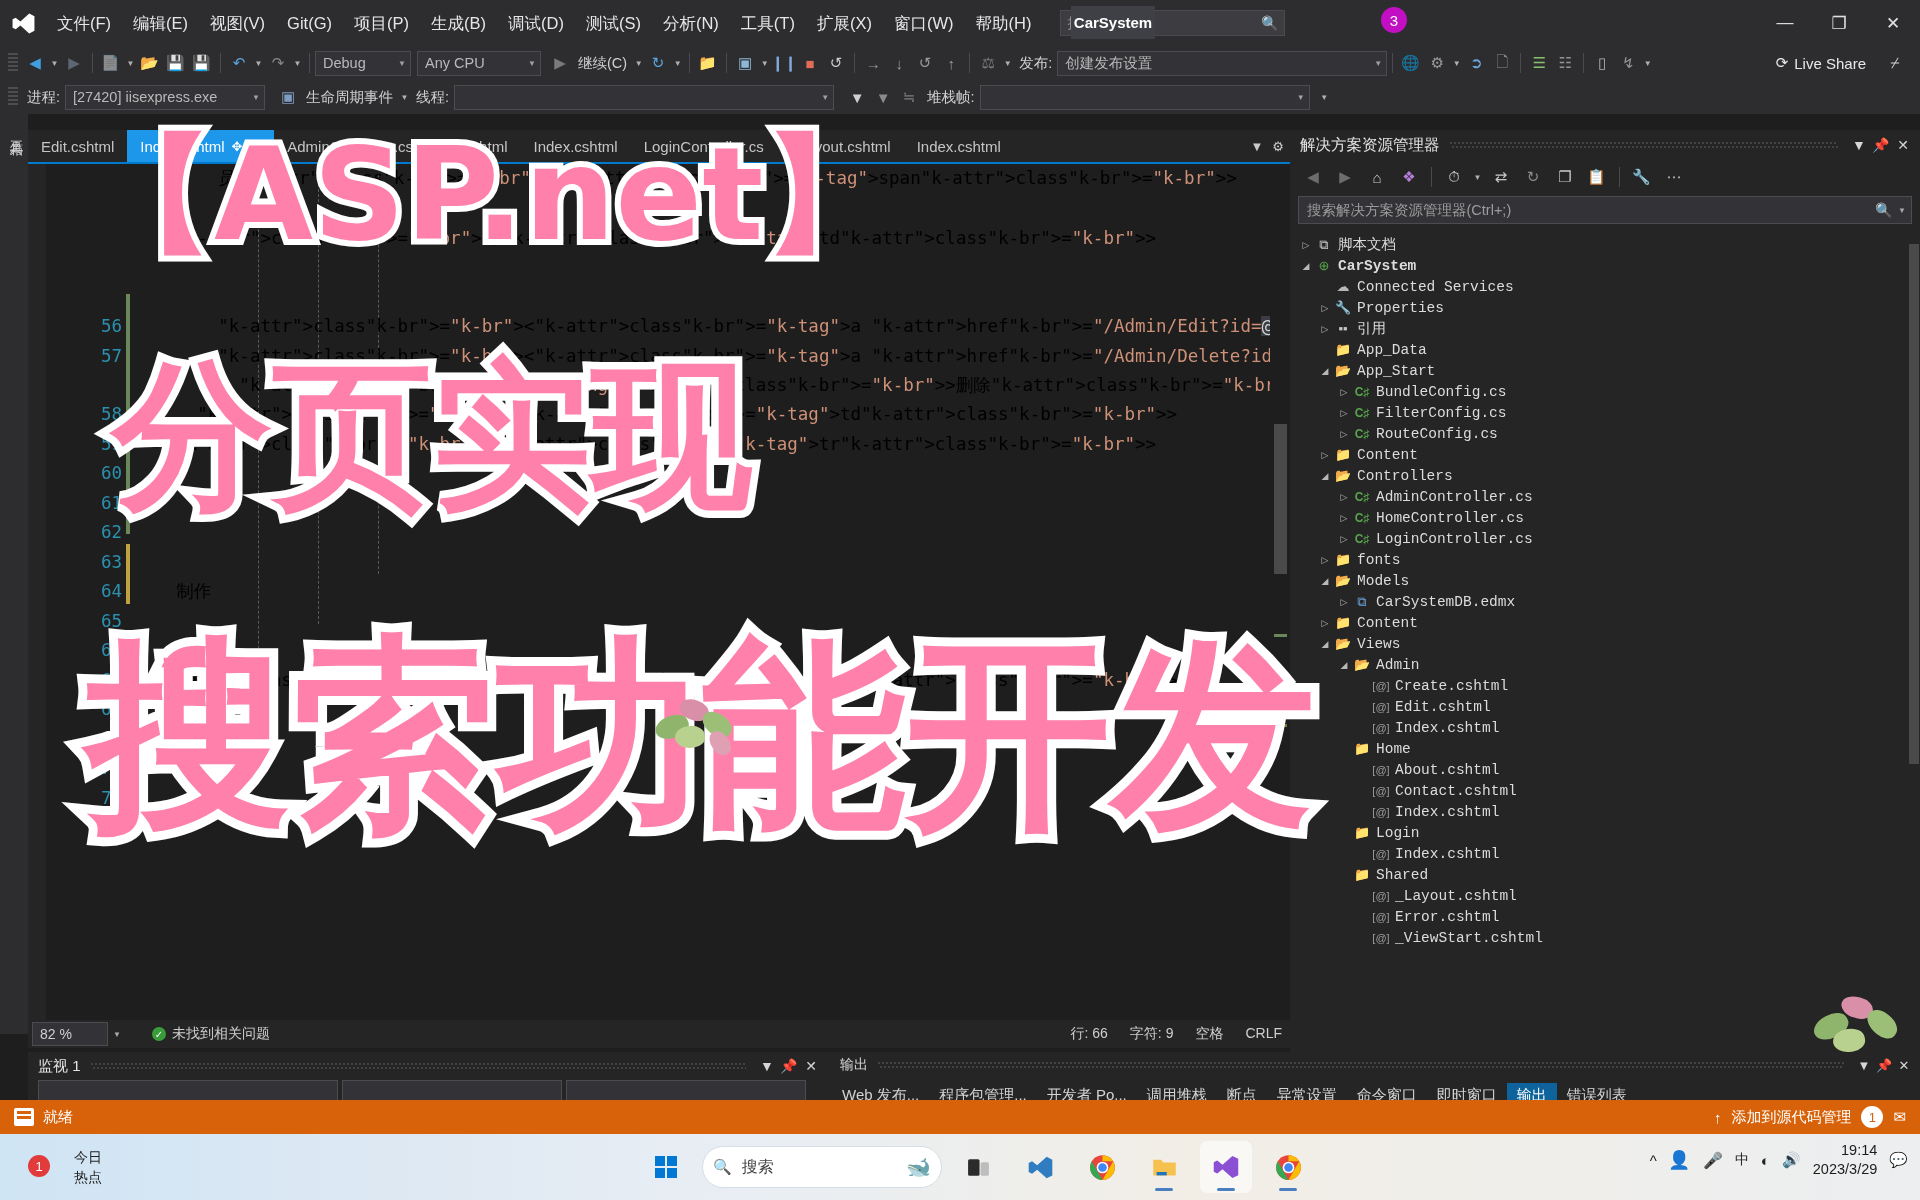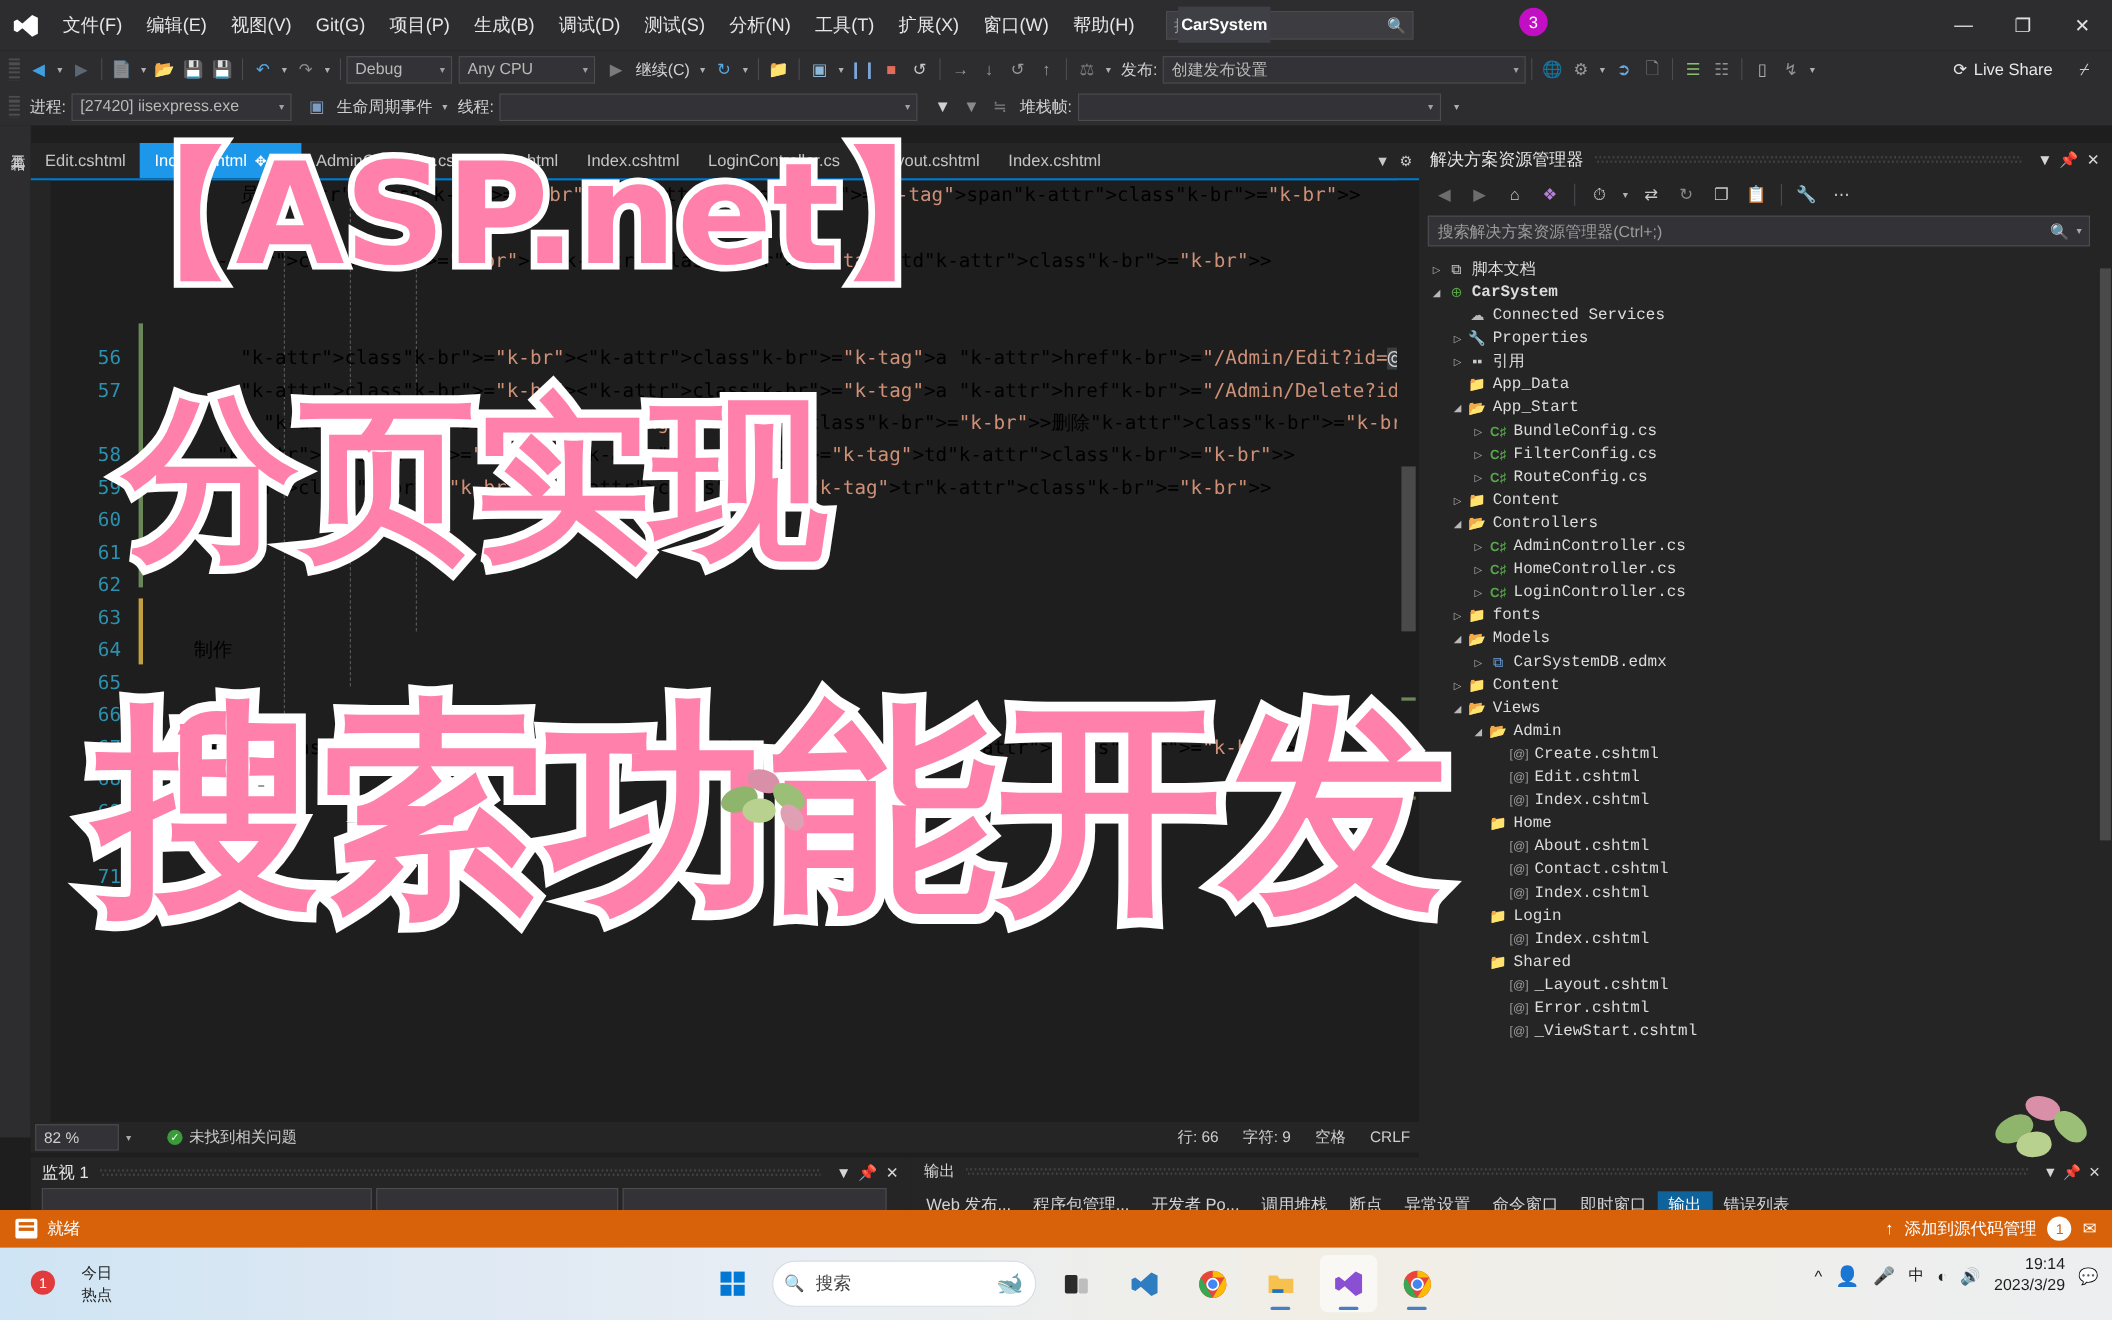--- a/index.html
+++ b/index.html
@@ -62,21 +62,21 @@
   .tabbar-right{ position:absolute; right:0; top:0; height:32px; display:flex;
      align-items:center; padding-right:6px; gap:9px; color:#c9c9c9; font-size:13px; }
 
   
   .editor{ position:absolute; left:28px; top:162px; width:1262px; height:858px;
       background:#1e1e1e; border-top:2px solid #007acc; overflow:hidden; }
   .gutter-strip{ position:absolute; left:0; top:0; width:18px; height:100%; background:#252526; }
   .code{ position:absolute; left:0; top:0; width:100%; height:100%;
      font-family:"DejaVu Sans Mono", monospace; font-size:17.5px; line-height:29.5px;
      white-space:pre; }
-  .ln{ position:absolute; left:24px; width:58px; text-align:right; color:#2b91af;
+  .ln{ position:absolute; left:36px; width:58px; text-align:right; color:#2b91af;
      font-family:"DejaVu Sans Mono", monospace; font-size:17.5px; }
   .cl{ position:absolute; left:106px; white-space:pre;
      font-family:"DejaVu Sans Mono", monospace; font-size:17.5px; } .k-str{ color:#ce9178; }
   .k-txt{ color:#d4d4d4; }
   .k-razor-bg{ background:#3a3d41; }
   .chg-bar{ position:absolute; left:98px; width:4px; background:#6a8759; }
   .ind-guide{ position:absolute; width:0; border-left:1px dashed #5a5a5a; }
   .editor-scroll{ position:absolute; right:0; top:0; width:20px; height:100%;
       background:#1e1e1e; }
   .esc-thumb{ position:absolute; right:3px; width:13px; background:#4a4a4a; }
@@ -97,21 +97,21 @@
   .se{ position:absolute; left:1290px; top:130px; width:630px; height:958px; background:#252526; }
   .se-hdr{ height:30px; display:flex; align-items:center; padding:0 6px 0 10px; }
   .se-hdr .t{ color:#e4e4e4; font-size:15.5px; flex:0 0 auto; }
   .se-hdr .gripfill{ flex:1; height:10px; margin:0 10px; opacity:.3;
      background-image:repeating-linear-gradient(to right,#8a8a8a 0 2px,transparent 2px 4px),
      repeating-linear-gradient(to right,#8a8a8a 0 2px,transparent 2px 4px);
      background-size:4px 2px; background-position:0 2px,2px 6px; background-repeat:repeat-x; }
   .se-hdr .ic{ width:22px; text-align:center; color:#d6d6d6; font-size:14px; }
   .se-tools{ height:34px; display:flex; align-items:center; padding-left:8px; gap:2px; }
   .se-tools .ti{ width:30px; height:28px; }
-  .se-search{ margin:2px 20px 4px 8px; height:28px; background:#333337;
+  .se-search{ margin:2px 8px 4px 8px; height:28px; background:#333337;
      border:1px solid #4b4b50; display:flex; align-items:center; padding:0 5px 0 8px; }
   .se-search .ph{ flex:1; color:#9c9c9c; font-size:14.5px; }
   .tree{ position:absolute; left:0; top:104px; right:0; bottom:0; overflow:hidden; }
   .tn{ height:21px; display:flex; align-items:center; color:#dcdcdc; font-size:14.5px;
      white-space:nowrap; }
   .tn .arr{ width:16px; text-align:center; color:#b8b8b8; font-size:9px; flex:0 0 16px; }
   .tn .ic{ width:20px; text-align:center; flex:0 0 20px; font-size:13px; }
   .tn .lb{ padding-left:4px;font-family:Liberation Mono, monospace; }
   .tn.bold .lb{ font-weight:bold; }
   .se-scroll{ position:absolute; right:0; top:104px; width:12px; bottom:0; background:#252526; }

